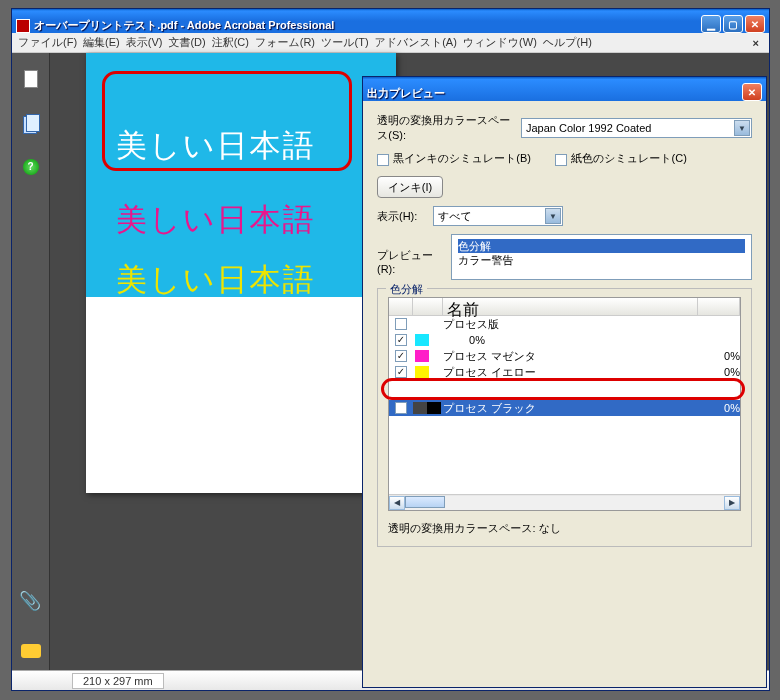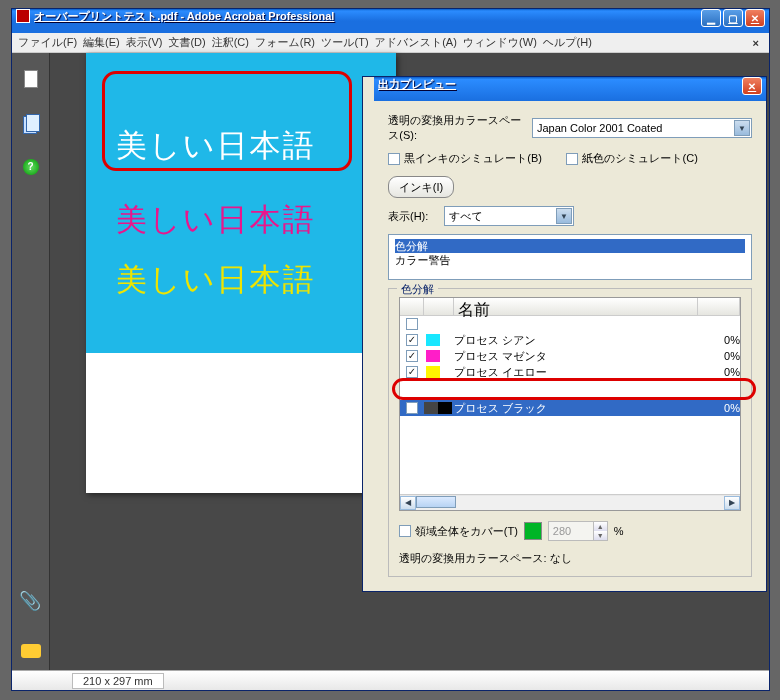--- a/index.html
+++ b/index.html
@@ -2,21 +2,21 @@
 <html><head>
 <meta charset="utf-8">
 <style>
 * { box-sizing: border-box; margin: 0; padding: 0; font-family: "MS UI Gothic", "Tahoma", sans-serif; font-size: 11px; }
 body { background: #fff; width: 780px; height: 700px; overflow: hidden; }
 
 .outer { width: 780px; height: 700px; background: #666; position: relative; }
 
 
 .main-window { position: absolute; left: 11px; top: 8px; width: 759px; height: 683px; background: #fff; border: 1px solid #0a246a; }
-.titlebar { height: 24px; background: linear-gradient(#0a5bc4, #2b8cff 8%, #1a6fe0 50%, #1a6fe0); display: flex; align-items: flex-start; padding: 0 4px; color: #fff; font-weight: bold; text-decoration: underline; }
+.titlebar { height: 24px; background: linear-gradient(#0a5bc4, #2b8cff 8%, #1a6fe0 50%, #1a6fe0); display: flex; align-items: flex-end; padding: 0 4px; color: #fff; font-weight: bold; }
 .titlebar .icon-pdf { width: 14px; height: 14px; background: #b00; margin-right: 4px; border: 1px solid #fff; display:inline-block;}
 .titlebar .title-text { flex: 1; text-shadow: 1px 1px 1px #003; }
 .win-btns { display: flex; gap: 2px; }
 .win-btn { width: 20px; height: 18px; border: 1px solid #fff; border-radius: 3px; display: flex; align-items: center; justify-content: center; color: #fff; font-weight: bold; font-size: 10px; }
 .win-min { background: linear-gradient(#5a9fe8, #2b6fc0); }
 .win-max { background: linear-gradient(#5a9fe8, #2b6fc0); }
 .win-close { background: linear-gradient(#f08060, #d04020); }
 
 .menubar { height: 20px; background: #efefef; display: flex; align-items: center; padding: 0 6px; gap: 6px; border-bottom: 1px solid #ccc; }
 .menubar span { color: #333; }
@@ -29,43 +29,43 @@
 .tool-pages { position:relative; width:16px; height:18px;}
 .tool-pages::before{content:"";position:absolute;left:0;top:2px;width:12px;height:16px;background:#c8e0ff;border:1px solid #36a;}
 .tool-pages::after{content:"";position:absolute;left:3px;top:0;width:12px;height:16px;background:#e0f0ff;border:1px solid #36a;}
 .tool-q { width:16px;height:16px;border-radius:50%;background:radial-gradient(#6d6,#090);color:#fff;text-align:center;line-height:16px;font-weight:bold;font-size:10px;}
 .tool-clip { color:#ccc; font-size:18px; margin-top:auto; margin-bottom:8px;}
 .tool-comment { width:20px; height:14px; background:#ffcc33; border-radius:3px; position:relative; margin-bottom:12px;}
 .tool-comment::after{content:"";position:absolute;left:4px;bottom:-4px;border:4px solid transparent;border-top-color:#ffcc33;}
 
 .doc-area { flex: 1; background: #484848; position: relative; }
 .page { position: absolute; left: 36px; top: 0; width: 310px; height: 440px; background: #fff; box-shadow: 2px 2px 6px rgba(0,0,0,0.5); }
-.page-top { width: 100%; height: 300px; background: #1fb8e8; position: relative; }
+.page-top { width: 100%; height: 244px; background: #1fb8e8; position: relative; }
 .red-box { position:absolute; left:16px; top:18px; width:250px; height:100px; border:3px solid #d00; border-radius:14px;}
 .jtext { position:absolute; left:30px; font-size:31px; font-weight:300; letter-spacing:2px;}
 .jt1 { top:72px; color:#fff;}
 .jt2 { top:146px; color:#e9168c;}
 .jt3 { top:206px; color:#eee400;}
 
 .statusbar { position: absolute; bottom: 0; left: 0; right: 0; height: 20px; background: linear-gradient(#fff,#e8e8e8); border-top: 1px solid #aaa; display: flex; align-items: center; padding-left: 60px; font-size: 10px; color:#333;}
 .statusbar .dim-box { border:1px solid #bbb; padding:1px 10px; background:#fff;}
 
 
-.dialog { position: absolute; left: 362px; top: 76px; width: 405px; height: 516px; background: #ece9d8; border: 1px solid #0a246a; padding-left: 11px; }
+.dialog { position: absolute; left: 362px; top: 76px; width: 405px; height: 612px; background: #ece9d8; border: 1px solid #0a246a; }
 .dialog .titlebar { background: linear-gradient(#0a5bc4,#2b8cff 10%,#1a6fe0); }
 .dialog-body { padding: 12px 14px 10px 14px; }
 .form-row { display: flex; align-items: center; margin-bottom: 8px; gap:6px;}
 .form-label { width: 138px; }
 .select { flex:1; height:20px; border:1px solid #7f9db9; background:#fff; display:flex; align-items:center; padding:0 4px; position:relative;}
 .select .arrow { position:absolute; right:1px; top:1px; width:16px; height:16px; background:linear-gradient(#cde,#9bd); border:1px solid #7f9db9; display:flex;align-items:center;justify-content:center; color:#345;font-size:8px;}
 .checkbox-row { display:flex; gap:24px; margin-bottom:10px;}
-.chk { display:flex; align-items:center; gap:4px;}
+.chk { display:flex; align-items:flex-end; gap:4px;}
 .chk-box { width:12px; height:12px; border:1px solid #7f9db9; background:#fff;}
 .chk-box.checked::after{content:"✓"; color:#222;font-size:10px;display:block;line-height:10px;text-align:center;}
-.btn { height:22px; padding:0 10px; background:linear-gradient(#fff,#e6e6e0); border:1px solid #888; border-radius:9px; display:inline-flex;align-items:center;}
+.btn { height:22px; padding:0 10px; background:linear-gradient(#fff,#e6e6e0); border:1px solid #888; border-radius:4px; display:inline-flex;align-items:center;}
 .listbox { border:1px solid #7f9db9; background:#fff; height:46px; padding:4px 6px; flex:1;}
 .listbox div { line-height:14px;}
 .listbox .sel { background:#316ac5; color:#fff;}
 
 .fieldset { border:1px solid #bbb; padding:8px 10px 10px 10px; margin-top:8px; position:relative;}
 .fieldset .legend { position:absolute; top:-7px; left:8px; background:#ece9d8; padding:0 4px; color:#0a246a;}
 .sep-table { border:1px solid #999; background:#fff; height:214px; display:flex; flex-direction:column;}
 .sep-head { display:flex; background:linear-gradient(#fff,#e6e6e0); border-bottom:1px solid #ccc; height:18px;}
 .sep-head .col { border-right:1px solid #ccc; padding:2px 4px; font-size:16px;}
 .c-chk{width:24px;} .c-sw{width:30px;} .c-name{flex:1;} .c-pct{width:42px;text-align:right;}
@@ -153,21 +153,21 @@
     <div class="titlebar">
       <span class="title-text">出力プレビュー</span>
       <div class="win-btns">
         <div class="win-btn win-close">✕</div>
       </div>
     </div>
     <div class="dialog-body">
       <div class="form-row">
         <span class="form-label">透明の変換用カラースペース(S):</span>
         <div class="select">
-          <span>Japan Color 2001 Coated</span>
+          <span>Japan Color 1992 Coated</span>
           <span class="arrow">▼</span>
         </div>
       </div>
       <div class="checkbox-row">
         <label class="chk">
           <span class="chk-box"></span>
           <span>黒インキのシミュレート(B)</span>
         </label>
         <label class="chk">
           <span class="chk-box"></span>
@@ -180,20 +180,21 @@
           </button>
       </div>
       <div class="form-row">
         <span style="width:50px">表示(H):</span>
         <div class="select" style="flex:0 0 130px">
           <span>すべて</span>
           <span class="arrow">▼</span>
         </div>
       </div>
       <div class="form-row" style="align-items:flex-start">
+        <span style="width:68px;padding-top:14px">プレビュー(R):</span>
         <div class="listbox">
           <div class="sel">色分解</div>
           <div>カラー警告</div>
         </div>
       </div>
 
       <div class="fieldset">
         <span class="legend">色分解</span>
         <div class="sep-table">
           <div class="sep-head">
@@ -203,30 +204,30 @@
             <div class="col c-pct"></div>
           </div>
           <div class="sep-body" id="sep-body" style="position: relative;">
               <div class="sep-row">
                 <div class="c-chk">
                   <span class="chk-box"></span>
                 </div>
                 <div class="c-sw">
                   <div class="swatch" style="background: rgb(255, 255, 255);"></div>
                 </div>
+                <div class="c-name">プロセス版</div>
                 <div class="c-pct"></div>
               </div>
               <div class="sep-row">
                 <div class="c-chk">
                   <span class="chk-box checked"></span>
                 </div>
                 <div class="c-sw">
                   <div class="swatch" style="background: rgb(24, 231, 255);"></div>
                 </div>
-                <div class="c-name">プロセス シアン</div>
                 <div class="c-pct">0%</div>
               </div>
               <div class="sep-row">
                 <div class="c-chk">
                   <span class="chk-box checked"></span>
                 </div>
                 <div class="c-sw">
                   <div class="swatch" style="background: rgb(255, 30, 200);"></div>
                 </div>
                 <div class="c-name">プロセス マゼンタ</div>
@@ -258,35 +259,20 @@
               <div class="red-oval dlg" style="left: -8px; top: 62px; width: 364px; height: 22px;"></div>
             </div>
           <div class="scroll-h">
             <div class="sb-btn">◀</div>
             <div class="sb-track">
                 <div class="sb-thumb"></div>
               </div>
             <div class="sb-btn">▶</div>
           </div>
         </div>
-        <div class="bottom-row">
-          <label class="chk">
-            <span class="chk-box"></span>
-            <span>領域全体をカバー(T)</span>
-          </label>
-          <span class="color-sw"></span>
-          <div class="spin">
-            <input disabled="" value="280" style="">
-            <div class="spinbtns">
-                <span>▲</span>
-                <span>▼</span>
-              </div>
-          </div>
-          <span>%</span>
-        </div>
         <div class="footer-text">
           <span>透明の変換用カラースペース:</span>
           <span>なし</span>
         </div>
       </div>
     </div>
   </div>
 </div>
 
 </body></html>

